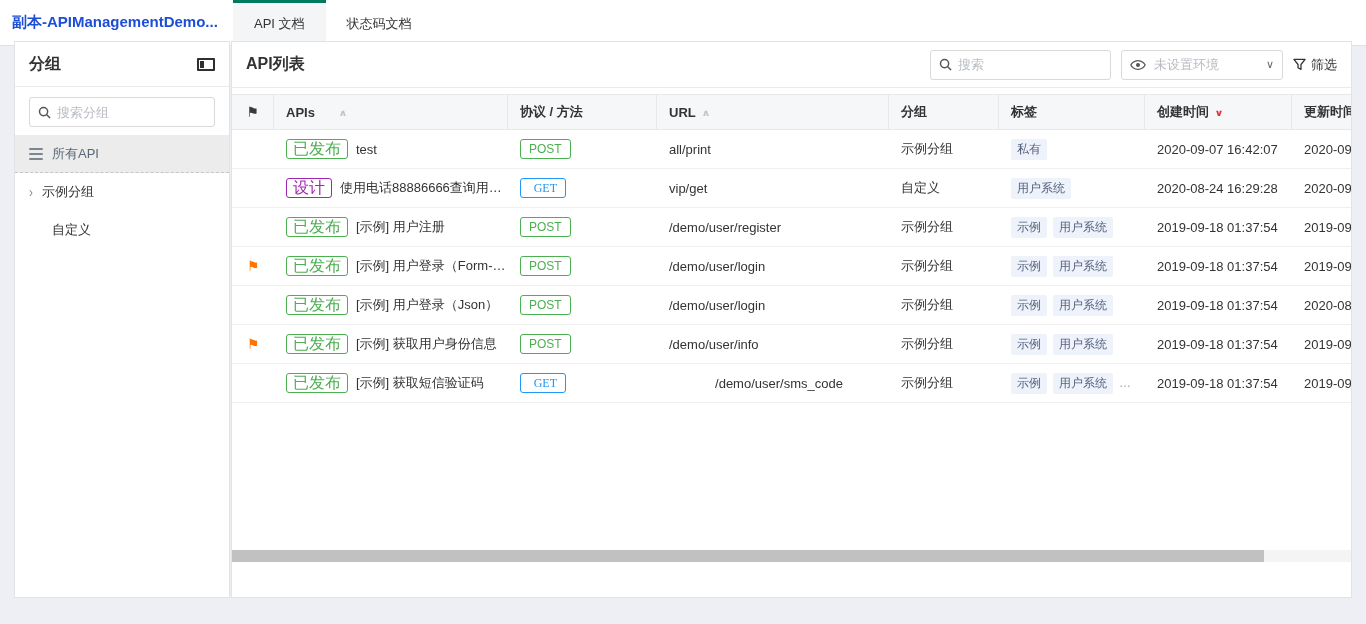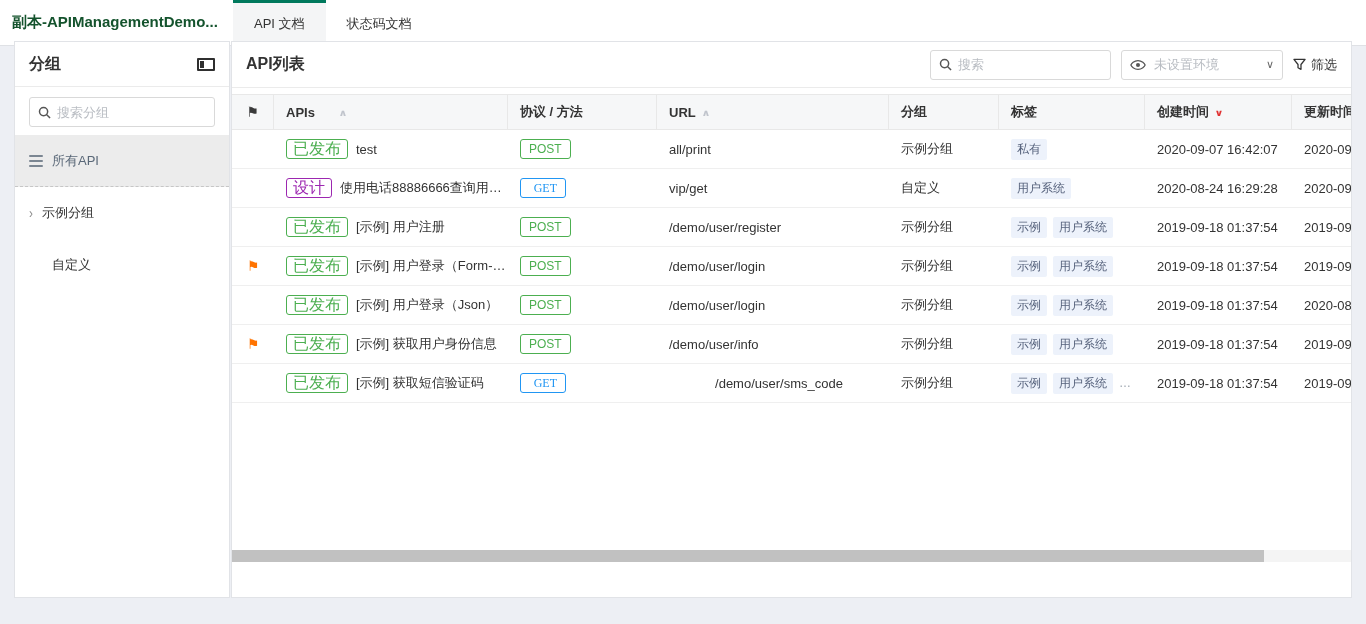--- a/index.html
+++ b/index.html
@@ -4,21 +4,21 @@
 <style>
   * { margin:0; padding:0; box-sizing:border-box; }
   html,body { width:1366px; height:624px; }
   body {
     font-family:"Liberation Sans","DejaVu Sans",sans-serif;
     font-size:13px; color:#333; background:#edeff4; overflow:hidden; position:relative;
   }
   
   .topbar { position:absolute; left:0; top:0; width:1366px; height:46px;
     background:#fff; border-bottom:1px solid #dfe1e5; display:flex; align-items:stretch; }
-  .proj-title { font-size:15px; font-weight:bold; color:#14532d;
+  .proj-title { font-size:15px; font-weight:bold; color:#1d4ed8;
     display:flex; align-items:center; padding:0 12px; width:233px; white-space:nowrap; overflow:hidden; }
   .tabs { display:flex; }
   .tab { display:flex; align-items:center; padding:0 21px; cursor:pointer;
     border-top:3px solid transparent; color:#333; }
   .tab.active { background:#f4f5f6; border-top-color:#00795d; }
   
   .panel { position:absolute; top:41px; background:#fff; border:1px solid #e1e3e7; }
   .sidebar { left:14px; width:216px; height:557px; }
   .main { left:231px; width:1121px; height:557px; }
   
@@ -27,21 +27,21 @@
   .sb-title { font-size:16px; font-weight:bold; }
   .collapse-btn { width:18px; height:13px; border:2px solid #2f2f2f; border-radius:1px;
     position:relative; cursor:pointer; }
   .collapse-btn::before { content:""; position:absolute; left:1px; top:1px; bottom:1px; width:4px; background:#2f2f2f; }
   .sb-search { padding:10px 14px 8px; }
   .search-box { display:flex; align-items:center; gap:6px; height:30px;
     border:1px solid #d9d9d9; border-radius:3px; padding:0 8px; background:#fff; }
   .search-box input { border:none; outline:none; flex:1; min-width:0; font-size:13px;
     font-family:inherit; color:#333; background:transparent; }
   .search-box input::placeholder { color:#b8bcc2; }
-  .sb-item { height:52px; display:flex; align-items:center; gap:9px; padding-left:14px; cursor:pointer; }
+  .sb-item { height:38px; display:flex; align-items:center; gap:9px; padding-left:14px; cursor:pointer; }
   .sb-item.selected { background:#ececec; color:#5a6878; border-bottom:1px dashed #c6c6c6; }
   .hamburger { width:14px; display:flex; flex-direction:column; gap:3px; }
   .hamburger span { height:2px; background:#7b8692; border-radius:1px; }
   .sb-chevron { color:#8a8a8a; font-size:12px; transform:scaleY(1.2); }
   .sb-item.indent { padding-left:37px; }
   
   .main-header { height:46px; display:flex; align-items:center; padding:0 14px;
     border-bottom:1px solid #ebebeb; gap:10px; }
   .main-title { font-size:16px; font-weight:bold; flex:0 0 auto; }
   .mh-spacer { flex:1; }

